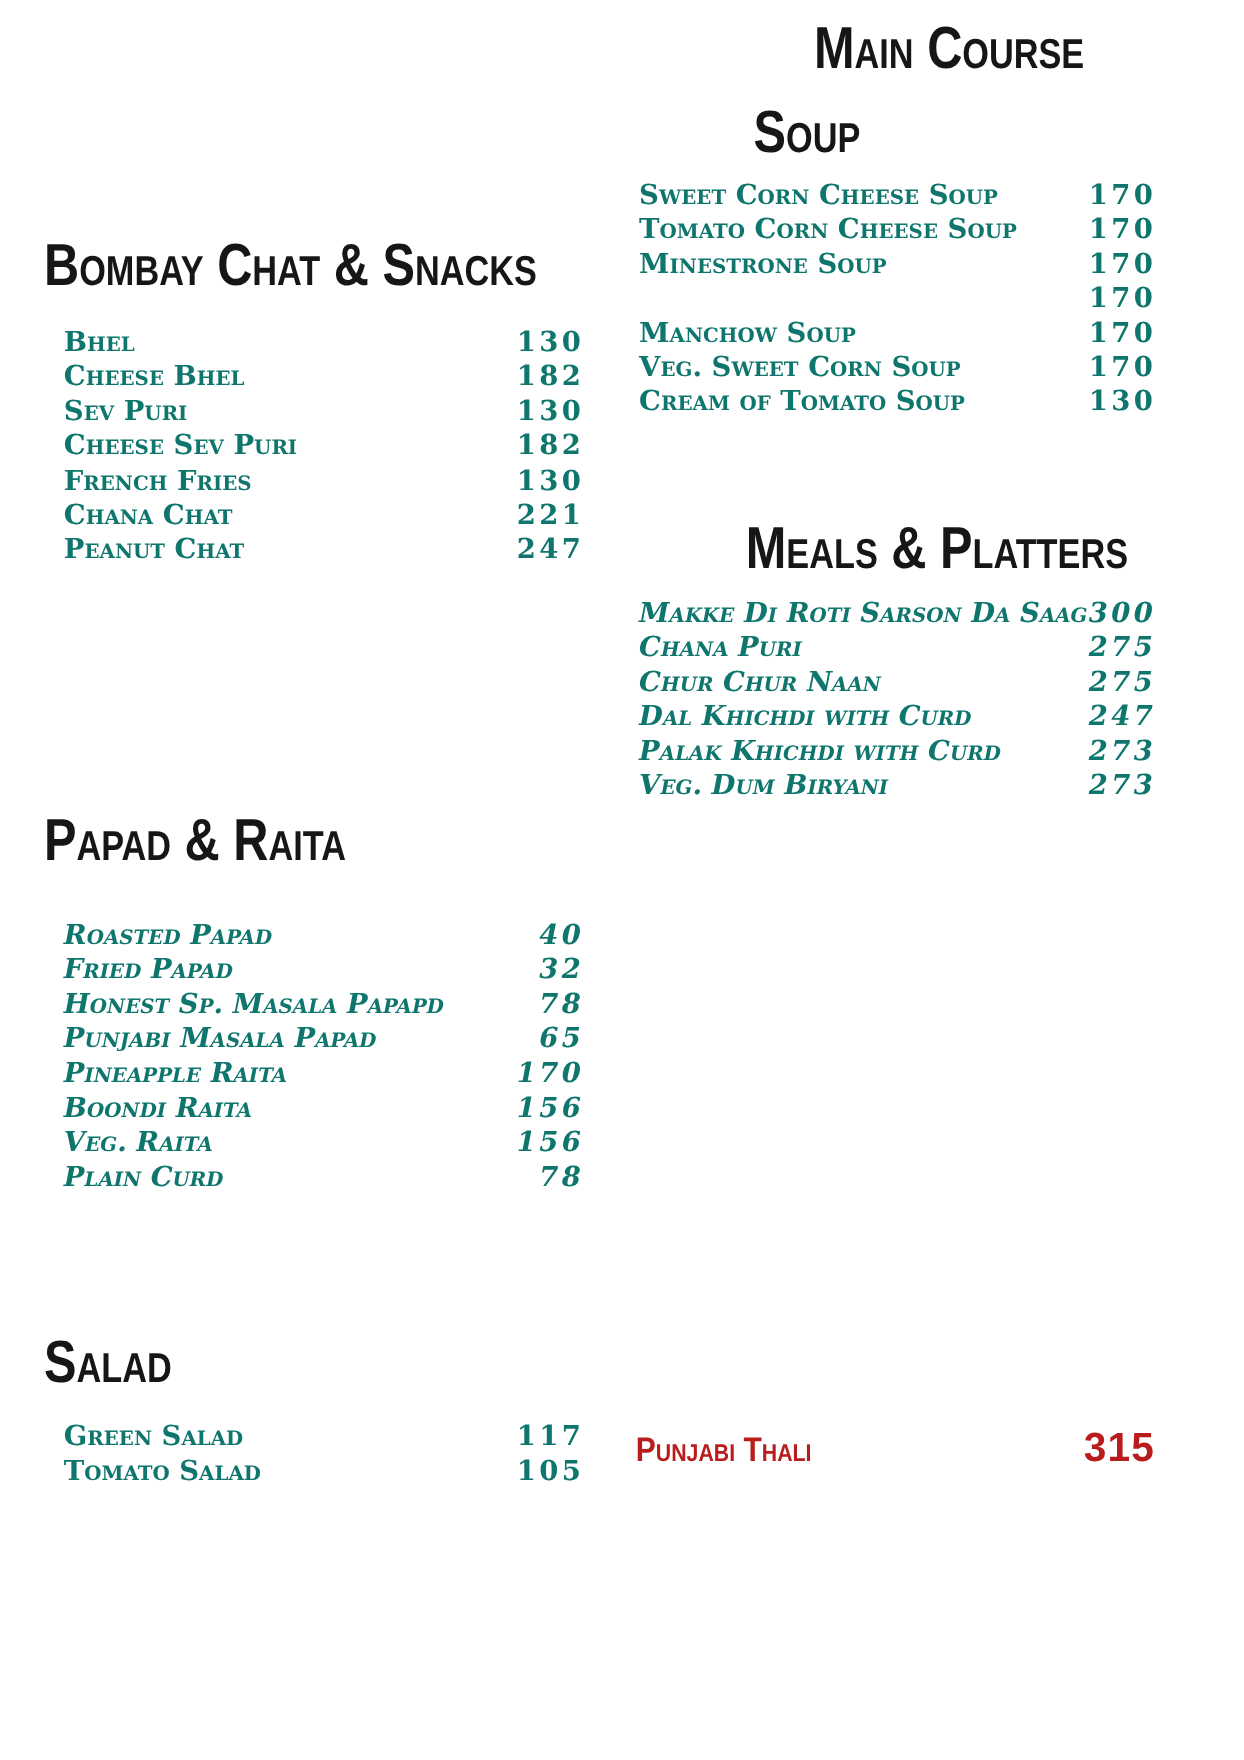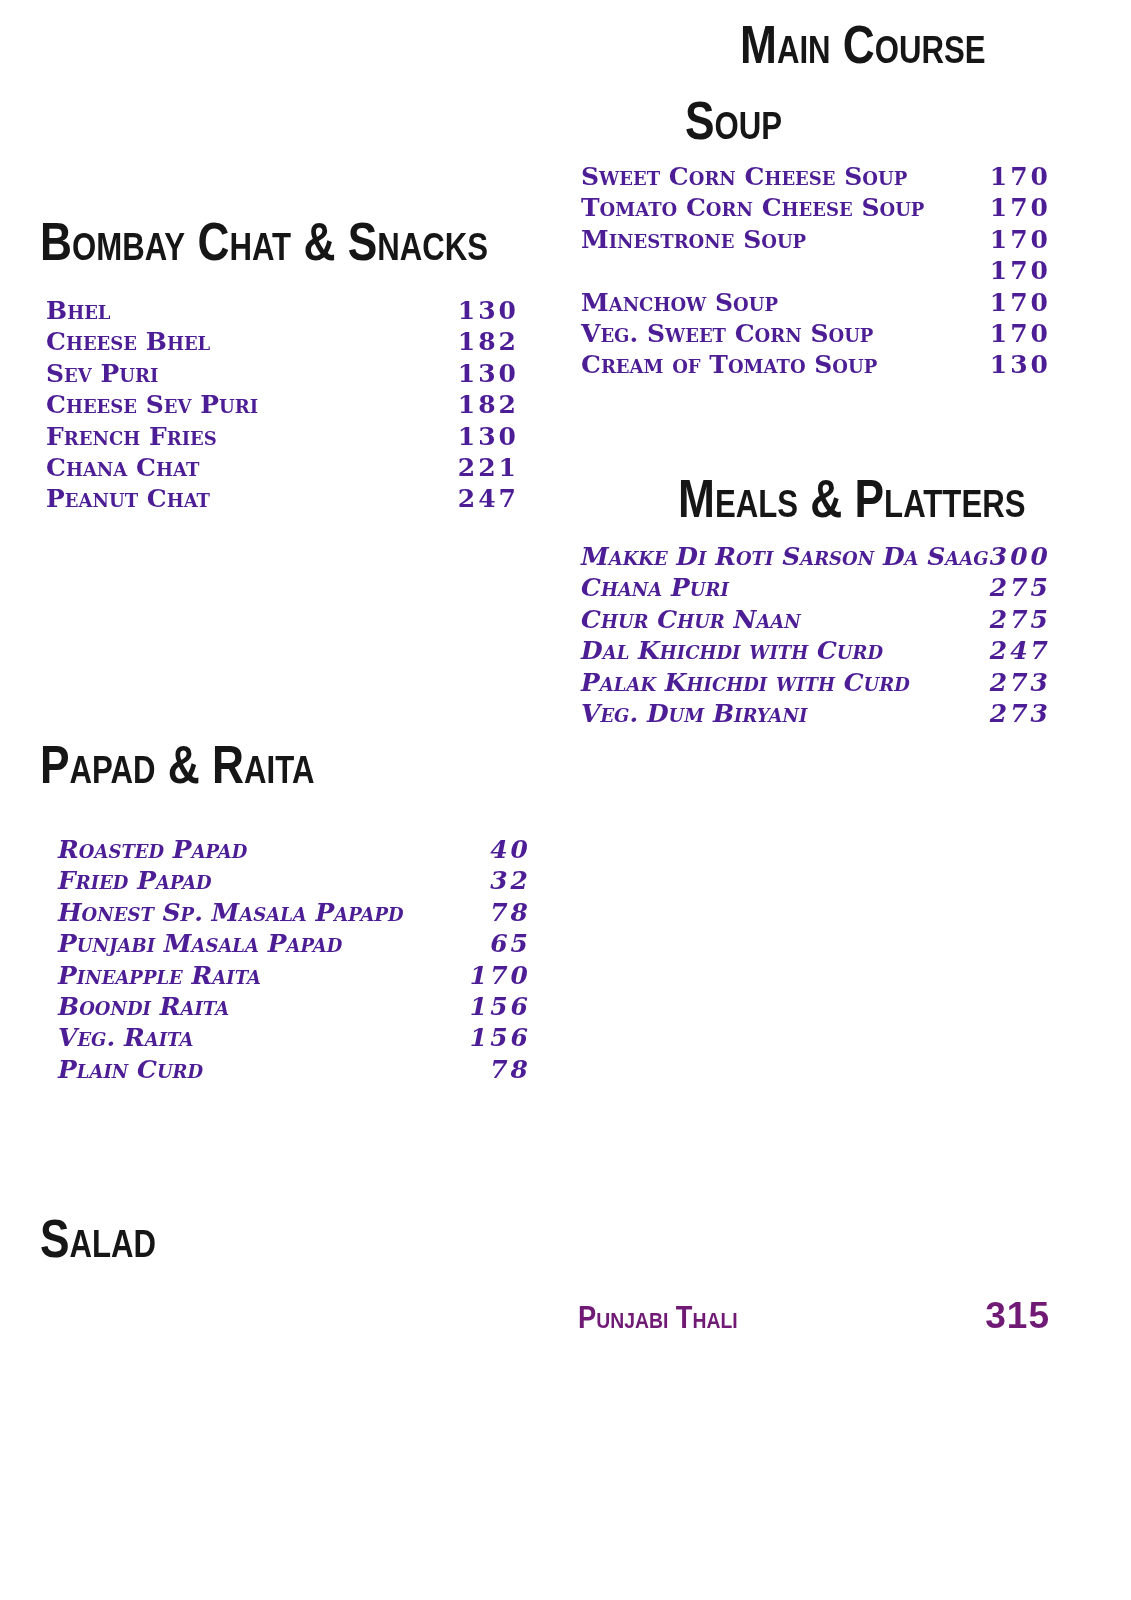--- a/index.html
+++ b/index.html
@@ -26,21 +26,21 @@
     white-space:nowrap;
     color:#161616;
   }
   
   .menu-list{
     position:absolute;
     font-family:"DejaVu Serif",serif;
     font-weight:bold;
     font-variant:small-caps;
     font-size:25px;
-    color:#4c1d95;
+    color:#0f766e;
   }
   .mi{
     display:flex;
     align-items:baseline;
     height:31.4px;
     line-height:31.4px;
   }
   .mi .nm{white-space:nowrap;}
   .left-col .mi .nm{padding-left:18px;}
   .right-col .mi .nm{padding-left:3px;}
@@ -50,21 +50,21 @@
     margin-right:-3px;
     font-variant:normal;
   }
   
   .feat{
     position:absolute;
     left:578px;top:1295px;width:472px;
     display:flex;align-items:baseline;
     font-family:"Liberation Sans",sans-serif;
     font-weight:bold;
-    color:#701a75;
+    color:#b91c1c;
   }
   .feat .nm{
     font-size:31px;
     font-variant:small-caps;
     transform:scaleX(0.88);
     transform-origin:left bottom;
     white-space:nowrap;
   }
   .feat .pr{
     margin-left:auto;
@@ -135,21 +135,21 @@
       <span class="pr">273</span>
     </div>
     <div class="mi">
       <span class="nm">Veg. Dum Biryani</span>
       <span class="pr">273</span>
     </div>
   </div>
 
   <div class="hd" style="left:40px;top:213px;">Bombay Chat &amp; Snacks</div>
 
-  <div class="menu-list left-col" style="left:28px;top:295px;width:488px;text-align:right;">
+  <div class="menu-list left-col" style="left:40px;top:295px;width:488px;text-align:right;">
     <div class="mi">
       <span class="nm">Bhel</span>
       <span class="pr">130</span>
     </div>
     <div class="mi">
       <span class="nm">Cheese Bhel</span>
       <span class="pr">182</span>
     </div>
     <div class="mi">
       <span class="nm">Sev Puri</span>
@@ -205,19 +205,29 @@
       <span class="pr">156</span>
     </div>
     <div class="mi">
       <span class="nm">Plain Curd</span>
       <span class="pr">78</span>
     </div>
   </div>
 
   <div class="hd" style="left:40px;top:1210px;">Salad</div>
 
+  <div class="menu-list left-col" style="left:40px;top:1290px;width:488px;">
+    <div class="mi">
+      <span class="nm">Green Salad</span>
+      <span class="pr">117</span>
+    </div>
+    <div class="mi">
+      <span class="nm">Tomato Salad</span>
+      <span class="pr">105</span>
+    </div>
+  </div>
 
   <div class="feat">
     <span class="nm">Punjabi Thali</span>
     <span class="pr">315</span>
   </div>
 
 </div>
 
 </body></html>

